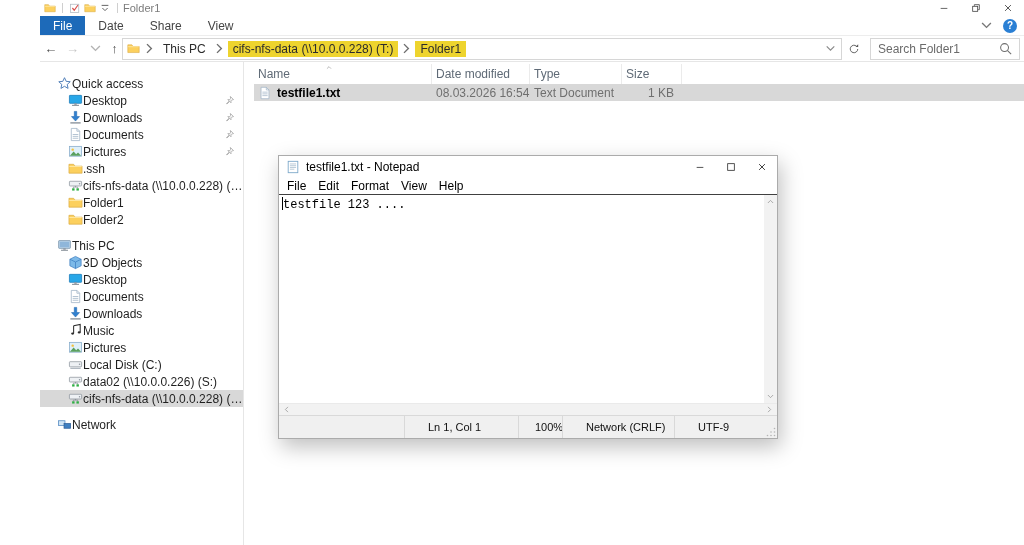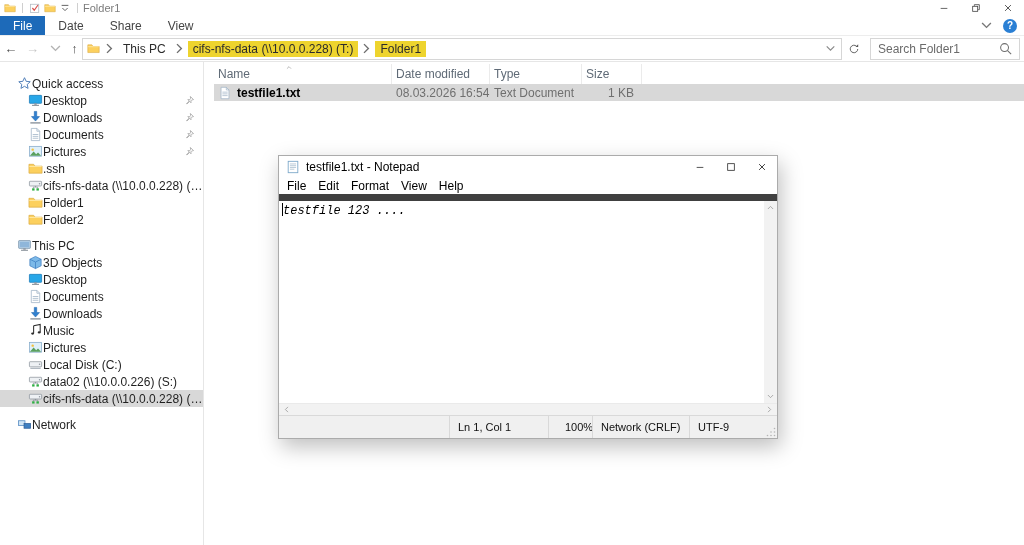--- a/index.html
+++ b/index.html
@@ -1,20 +1,20 @@
 <!DOCTYPE html>
 <html style="--accent-blue: #1d6ab9; --hl-yellow: #eed42e; --sel-gray: #d8d8d8; --help-blue: #2a7fd4;"><head>
 <meta charset="utf-8">
 <style>
   html,body{margin:0;padding:0;width:1024px;height:545px;overflow:hidden;
     font-family:"Liberation Sans","DejaVu Sans",sans-serif;font-size:12px;background:#fff;}
   .screen{position:relative;width:1024px;height:545px;background:#fff;}
 
   
-  .explorer{position:absolute;inset:0;display:flex;flex-direction:column;background:#fff;}
+  .explorer{position:absolute;inset:0;display:flex;flex-direction:column;background:#fff;padding-left:40px;}
   .etitle{height:16px;display:flex;align-items:center;background:#fff;padding-left:4px;flex:none;}
   .qat{display:flex;align-items:center;gap:3px;}
   .qat .ic{width:12px;height:12px;}
   .vsep{width:1px;height:10px;background:#cfcfcf;margin:0 3px;}
   .etitle-text{font-size:11px;color:#7c7c7c;margin-left:2px;}
   .ewin-controls{margin-left:auto;display:flex;height:100%;}
   .ewin-btn{width:32px;display:flex;align-items:center;justify-content:center;color:#4a4a4a;}
   .ewin-btn svg{width:10px;height:10px;}
 
   .ribbon{height:19px;display:flex;align-items:stretch;border-bottom:1px solid #ededed;background:#fff;flex:none;}
@@ -71,32 +71,32 @@
   .notepad{position:absolute;left:278px;top:155px;width:498px;height:282px;background:#fff;
     border:1px solid #ababab;box-shadow:3px 8px 20px rgba(0,0,0,.25);display:flex;flex-direction:column;z-index:5;}
   .np-title{height:22px;display:flex;align-items:center;padding-left:7px;flex:none;}
   .np-title .ic{width:14px;height:14px;}
   .np-title-text{margin-left:6px;color:#000;}
   .np-controls{margin-left:auto;display:flex;height:100%;}
   .np-btn{width:31px;display:flex;align-items:center;justify-content:center;color:#333;}
   .np-btn svg{width:10px;height:10px;}
   .np-menu{height:16px;display:flex;align-items:center;padding-left:2px;flex:none;}
   .mitem{padding:0 6px;color:#000;}
-  .np-body{flex:1;display:flex;overflow:hidden;border-top:7px solid #404040;font-style:italic;}
+  .np-body{flex:1;display:flex;overflow:hidden;border-top:1px solid #404040;}
   .np-text{flex:1;font-family:"Liberation Mono","DejaVu Sans Mono",monospace;font-size:12px;color:#000;
     padding:2px 0 0 3px;white-space:pre;}
   .caret{display:inline-block;width:1px;height:13px;background:#000;vertical-align:-2px;}
   .np-vscroll{width:13px;background:#f2f2f2;flex:none;display:flex;flex-direction:column;
     justify-content:space-between;align-items:center;padding:2px 0;}
   .np-vscroll .ic,.np-hscroll .ic{width:9px;height:9px;color:#9d9d9d;}
   .np-hscroll{height:11px;background:#f2f2f2;flex:none;display:flex;justify-content:space-between;
     align-items:center;padding:0 3px;border-top:1px solid #eaeaea;}
   .np-status{height:22px;flex:none;background:#f0f0f0;border-top:1px solid #d9d9d9;display:flex;
     align-items:stretch;font-size:11px;color:#111;position:relative;}
-  .seg{border-left:1px solid #d9d9d9;display:flex;align-items:center;padding-left:8px;}
+  .seg{border-left:1px solid #d9d9d9;display:flex;align-items:center;padding-left:23px;}
   .seg.fill{flex:1;border-left:none;}
   .seg.cursor{width:90px;}
   .seg.zoom{width:27px;padding-left:16px;}
   .seg.eol{width:88px;}
   .seg.enc{width:79px;}
   .grip{position:absolute;right:1px;bottom:1px;width:10px;height:10px;}
 </style>
 </head>
 <body>
 

